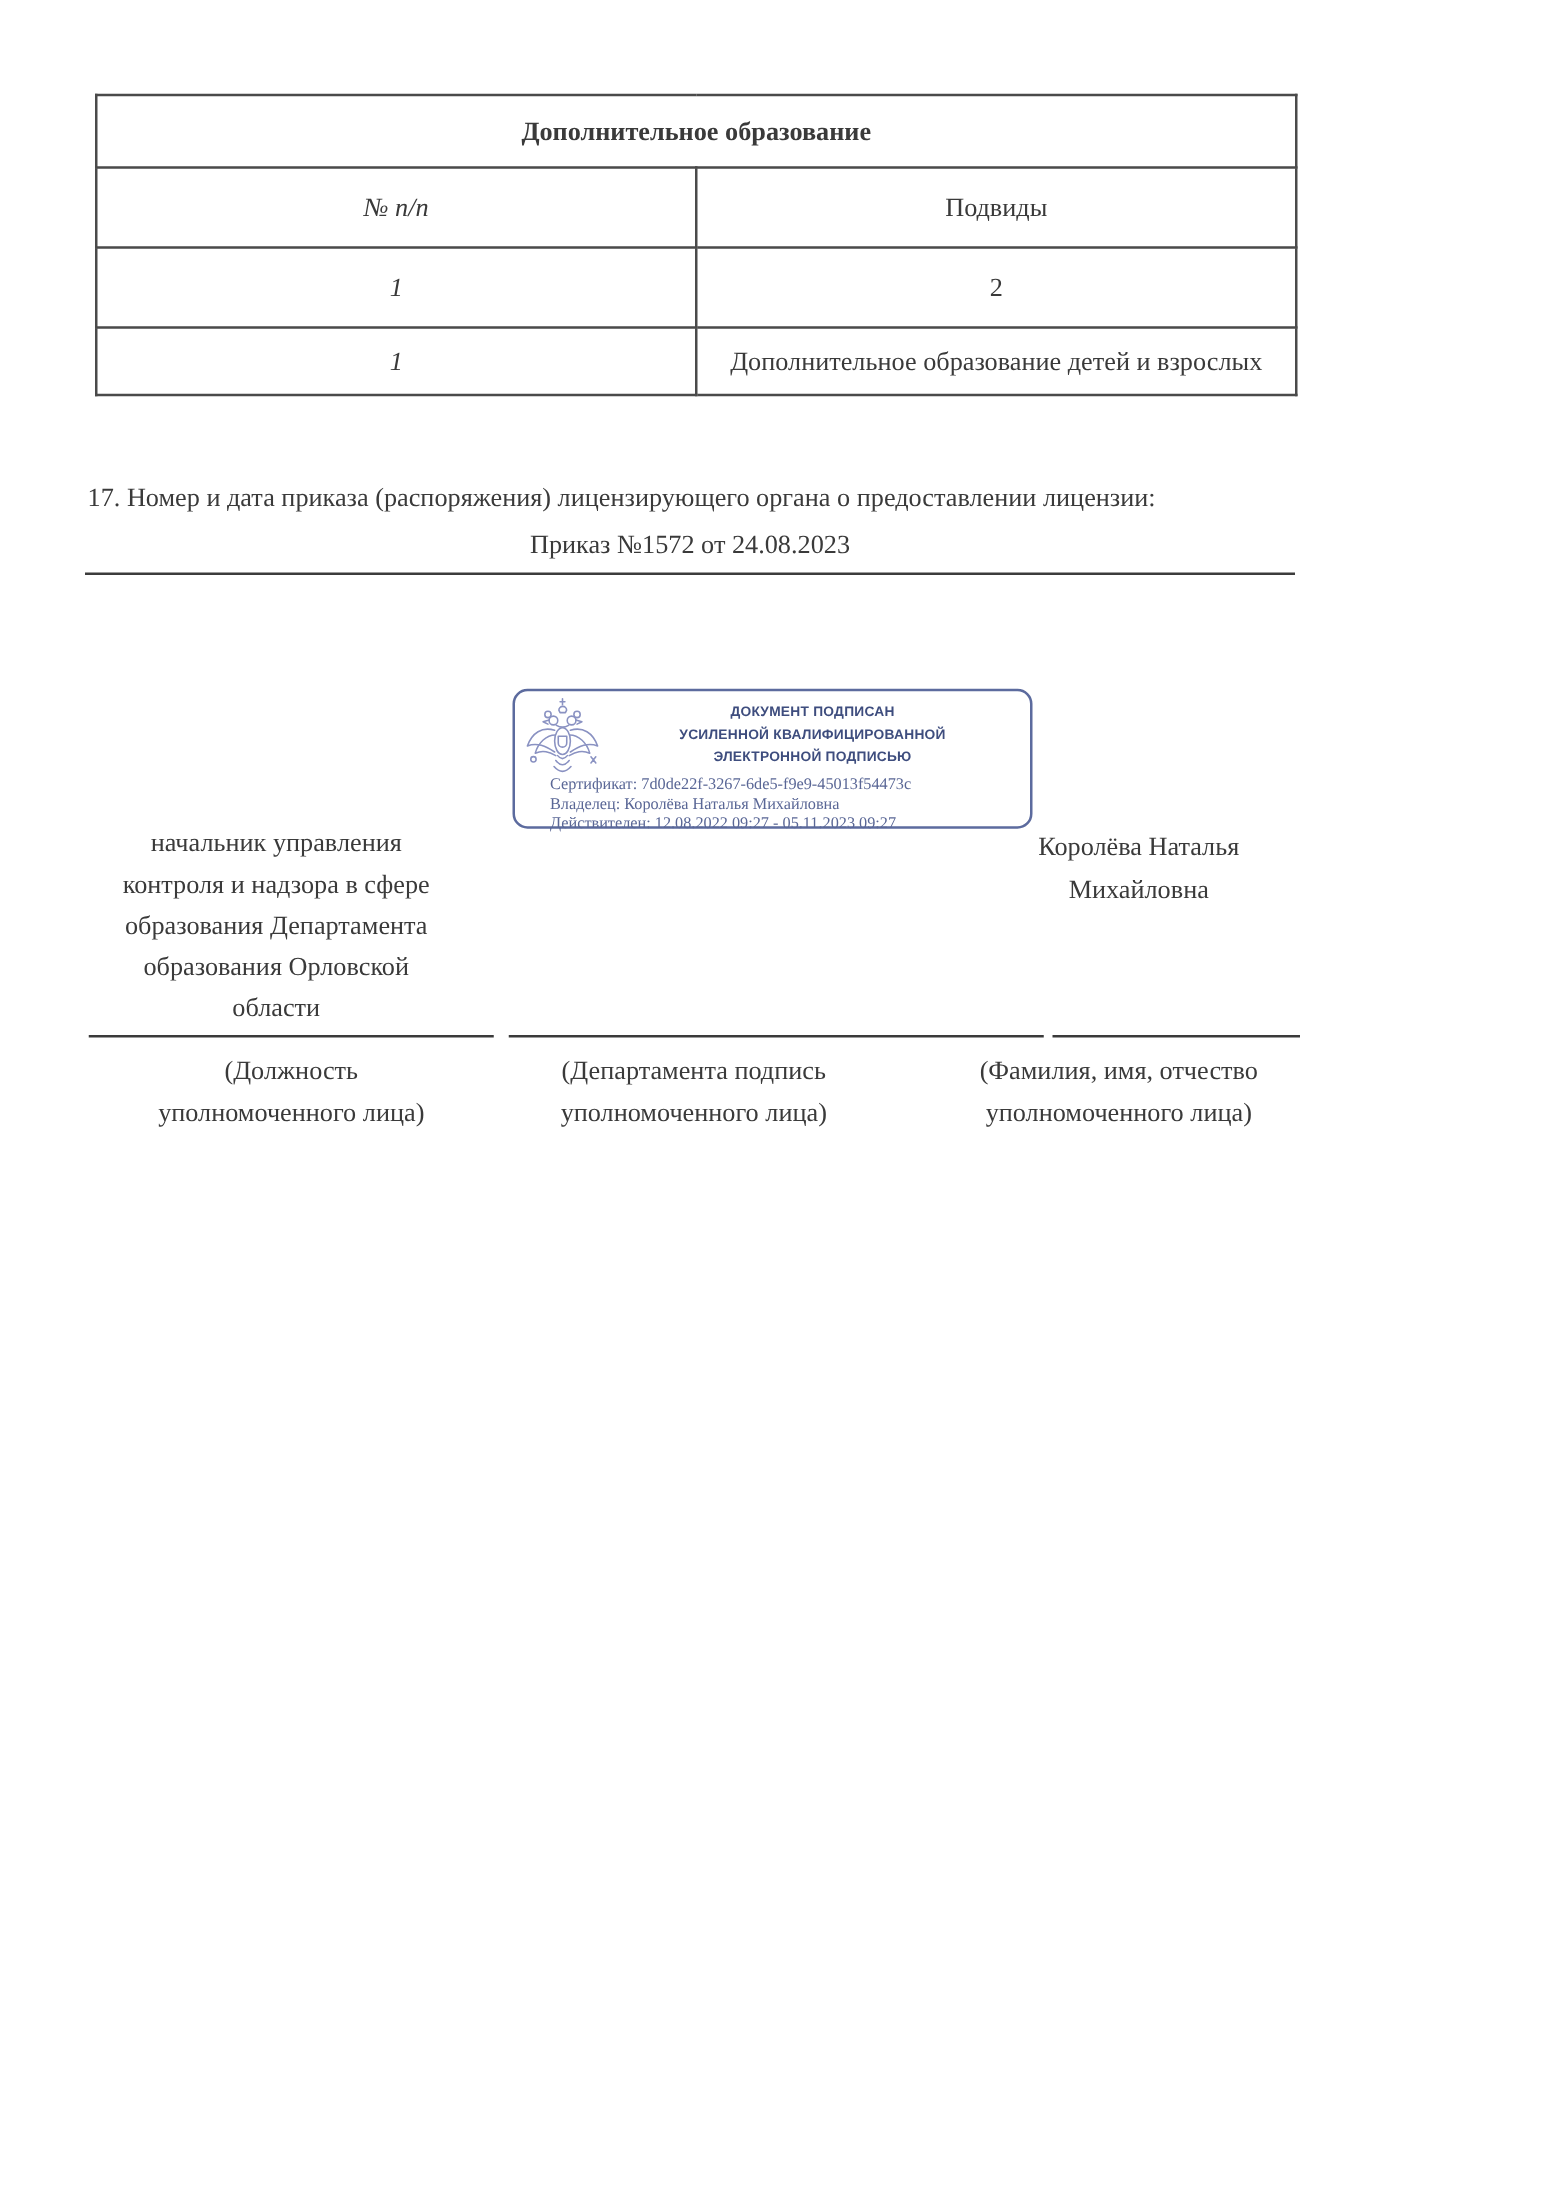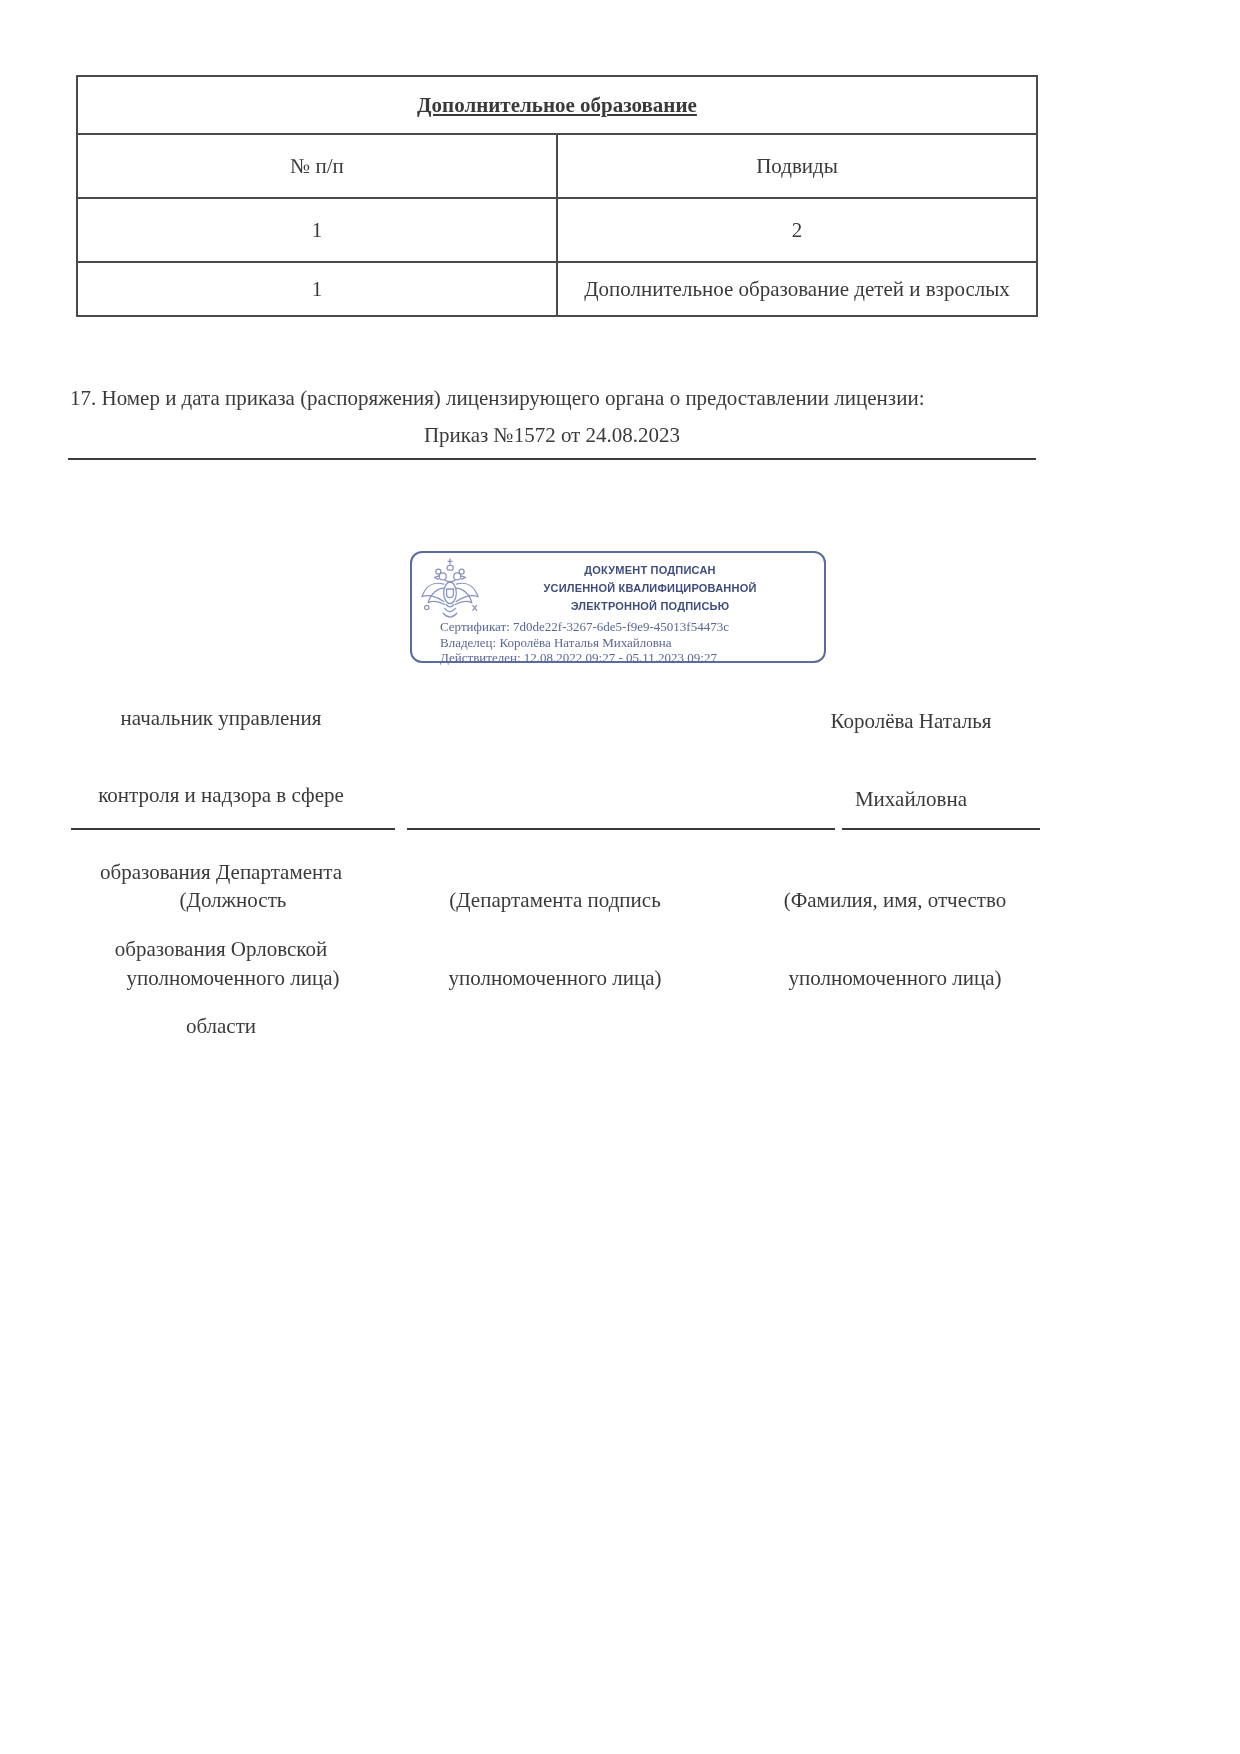--- a/index.html
+++ b/index.html
@@ -15,25 +15,25 @@
   
   .doc-table {
     position:absolute; left:76px; top:75px; width:962px;
     border-collapse:collapse; table-layout:fixed;
   }
   .doc-table td {
     border:2px solid #4a4a4a;
     text-align:center; vertical-align:middle;
     font-size:21px; padding:0 6px;
   }
-  .doc-table .t-title { font-weight:bold; height:56px;text-decoration:underline; }
+  .doc-table .t-title { font-weight:bold; height:56px; }
   .doc-table .r-head td { height:62px; }
   .doc-table .r-idx td  { height:62px; }
   .doc-table .r-data td { height:52px; }
-  .doc-table .c1 { width:105px; }
+  .doc-table .c1 { width:105px;font-style:italic; }
 
   
   .sec10 {
     position:absolute; left:70px; top:384px; width:990px;
     font-size:21px; line-height:28px;
   }
   .sec10-value {
     position:absolute; left:68px; top:421px; width:968px;
     text-align:center; font-size:21px; line-height:28px;
     padding-bottom:9px;
@@ -62,21 +62,21 @@
 
   
   .pos-text {
     position:absolute; left:88px; top:658px; width:266px;
     text-align:center; font-size:21px; line-height:33px;
   }
   .name-text {
     position:absolute; left:776px; top:660px; width:270px;
     text-align:center; font-size:21px; line-height:34px;
   }
-  .pos-text span, .name-text span, .sig-label span { display:block;margin-top:44px; }
+  .pos-text span, .name-text span, .sig-label span { display:block; }
 
   
   .sig-line { position:absolute; top:828px; height:0; border-top:2.5px solid #3a3a3a; }
   .sig-line.l1 { left:71px;  width:324px; }
   .sig-line.l2 { left:407px; width:428px; }
   .sig-line.l3 { left:842px; width:198px; }
 
   .sig-label {
     position:absolute; top:839px;
     text-align:center; font-size:21px; line-height:34px;

